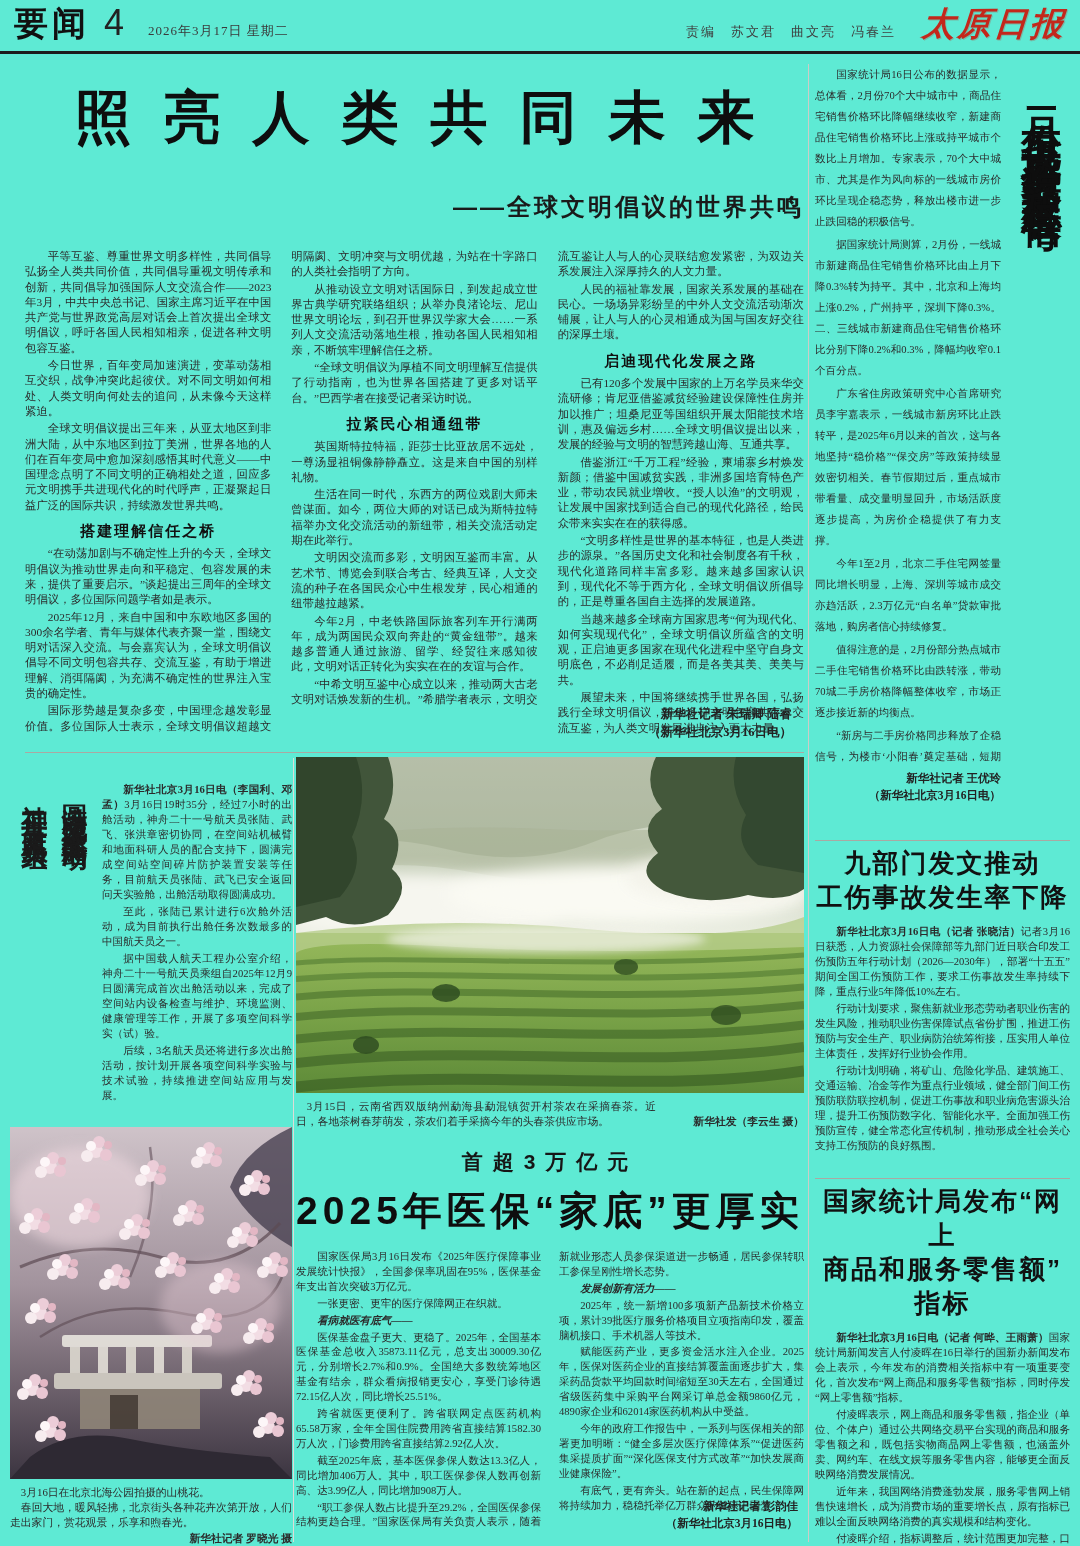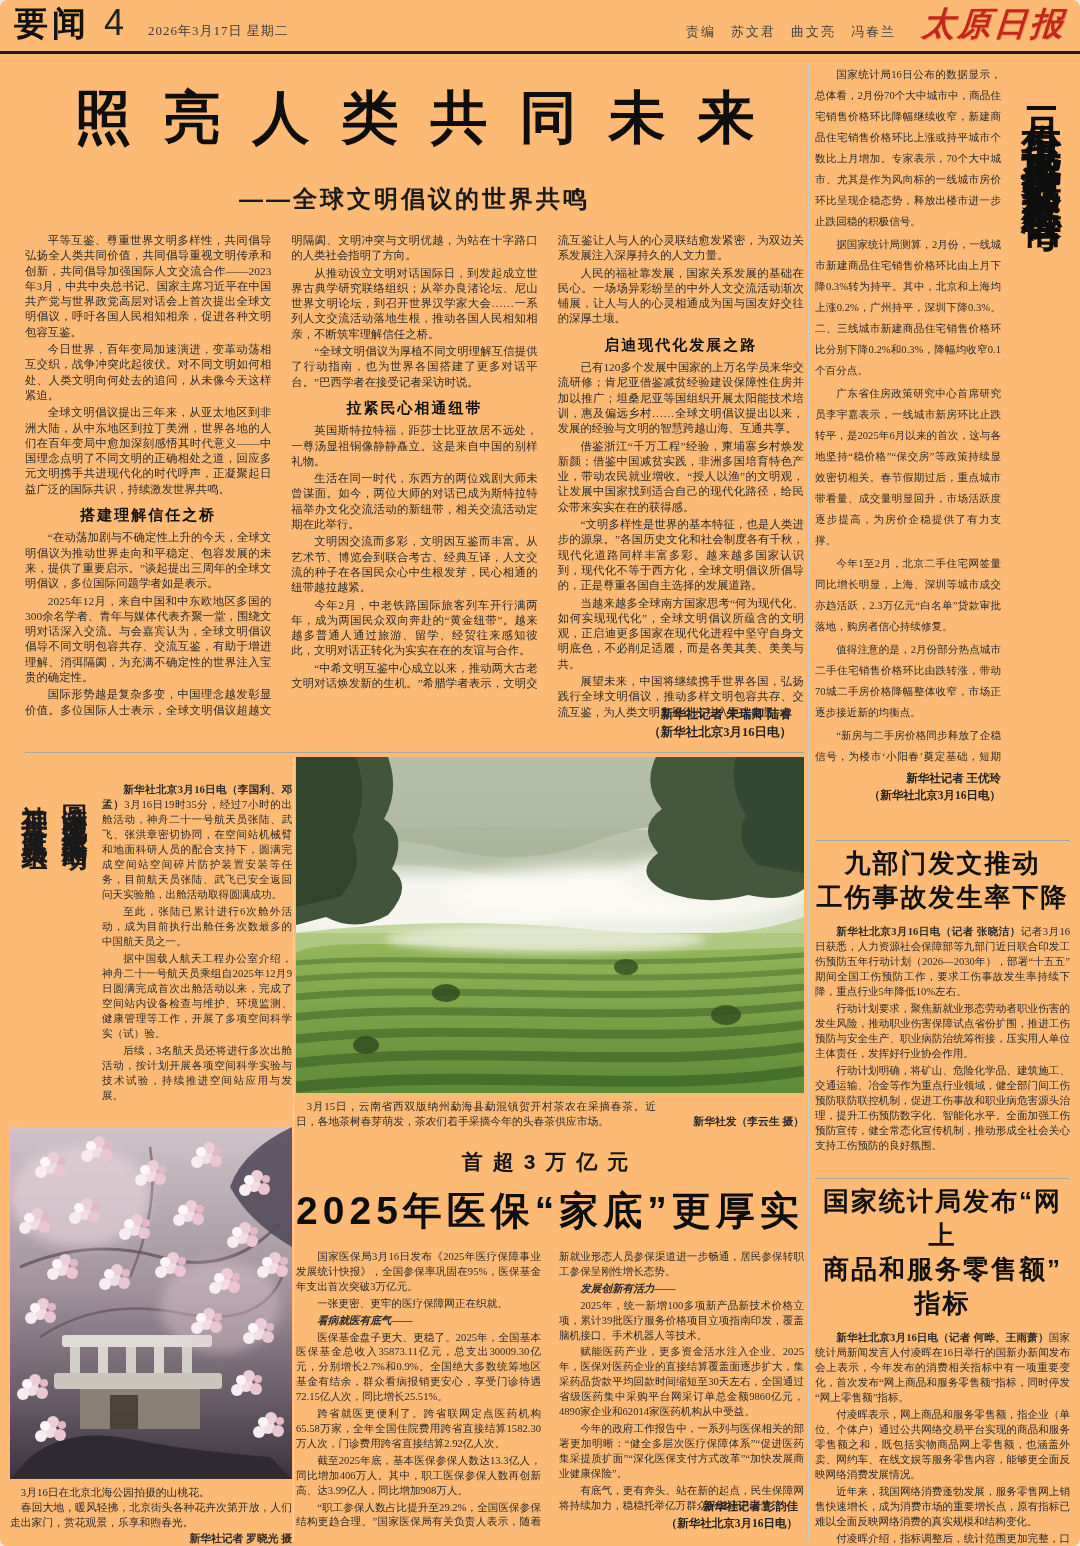--- a/index.html
+++ b/index.html
@@ -1,17 +1,17 @@
 <!DOCTYPE html>
 <html lang="zh"><head>
 <meta charset="utf-8">
 <style>
   html,body{margin:0;padding:0;background:#e9e9e6;}
-  .page{position:relative;width:1080px;height:1546px;margin:0 auto;background:#fdba74;
-        font-family:"Liberation Serif",serif;color:#222;overflow:hidden;border-radius:7px;}
+  .page{position:relative;width:1080px;height:1546px;margin:0 auto;background:#5eead4;
+        font-family:"Liberation Serif",serif;color:#222;overflow:hidden;}
   
   .hdr{position:absolute;left:0;top:0;width:1080px;height:54px;border-bottom:3px solid #1c1c1c;
        box-sizing:border-box;display:flex;justify-content:space-between;align-items:flex-end;
        padding:6px 14px 4px 14px;}
   .hdr-left{display:flex;align-items:baseline;gap:14px;}
   .sec-label{font-family:"Liberation Sans",sans-serif;font-size:34px;font-weight:bold;letter-spacing:4px;color:#111;}
   .page-num{font-family:"Liberation Sans",sans-serif;font-size:36px;font-weight:500;color:#222;}
   .hdr-date{font-size:13px;color:#3a3a3a;letter-spacing:1px;margin-left:10px;}
   .hdr-right{display:flex;align-items:flex-end;gap:26px;}
   .editors{font-size:13px;color:#3f3f3f;letter-spacing:2px;padding-bottom:6px;}
@@ -19,23 +19,23 @@
             color:#c3271b;letter-spacing:3px;transform:skewX(-4deg);text-shadow:1px 1px 0 rgba(195,39,27,.25);}
   
   .para{margin:0 0 2px 0;text-indent:2em;text-align:justify;}
   .byline{font-weight:bold;text-align:right;line-height:1.5;}
   .h-rule{position:absolute;height:1px;background:#a9a9a2;}
   .v-rule{position:absolute;width:1px;background:#ccccc6;}
   
   .main-art{position:absolute;left:25px;top:64px;width:779px;height:688px;}
   .main-headline{font-family:"Liberation Sans",sans-serif;text-align:center;font-size:57px;font-weight:bold;
                  letter-spacing:32px;color:#0e0e0e;margin-top:16px;white-space:nowrap;text-indent:32px;}
-  .main-sub{font-family:"Liberation Sans",sans-serif;text-align:center;font-size:24px;font-weight:600;
-            letter-spacing:3px;color:#1a1a1a;margin-top:26px;}
-  .main-body{margin-top:18px;height:505px;overflow:hidden;column-count:3;column-gap:20px;
+  .main-sub{font-family:"Liberation Sans",sans-serif;text-align:right;font-size:24px;font-weight:600;
+            letter-spacing:3px;color:#1a1a1a;margin-top:34px;}
+  .main-body{margin-top:26px;height:505px;overflow:hidden;column-count:3;column-gap:20px;
              font-size:11.4px;line-height:15.3px;color:#2b2b2b;}
   .sec-head{font-family:"Liberation Sans",sans-serif;font-size:15px;font-weight:bold;text-align:center;
             margin:10px 0 8px 0;letter-spacing:2px;color:#111;break-inside:avoid;}
   .main-byline{position:absolute;right:12px;bottom:10px;font-size:12.5px;}
   
   .housing{position:absolute;left:815px;top:64px;width:255px;height:774px;}
   .housing-text{width:186px;height:700px;overflow:hidden;font-size:10.6px;line-height:21px;color:#2b2b2b;}
   .housing-byline{position:absolute;left:0;width:186px;bottom:34px;font-size:11.5px;}
   .vert-head-right{position:absolute;right:0;top:14px;writing-mode:vertical-rl;
                    font-family:"Liberation Sans",sans-serif;font-size:40px;font-weight:bold;

